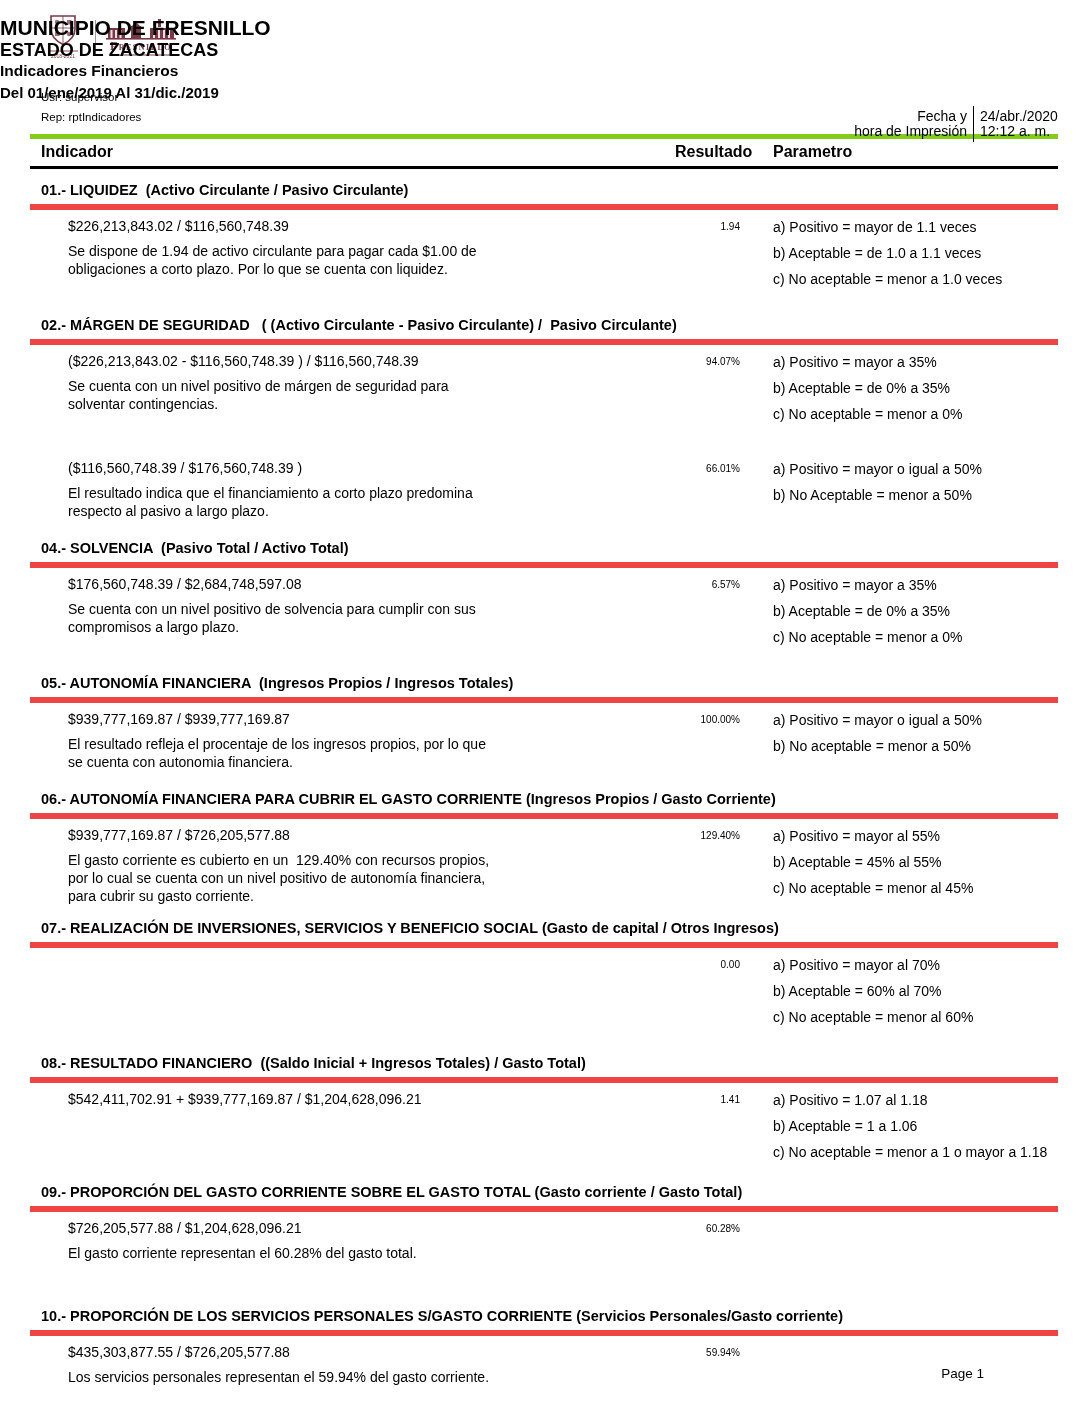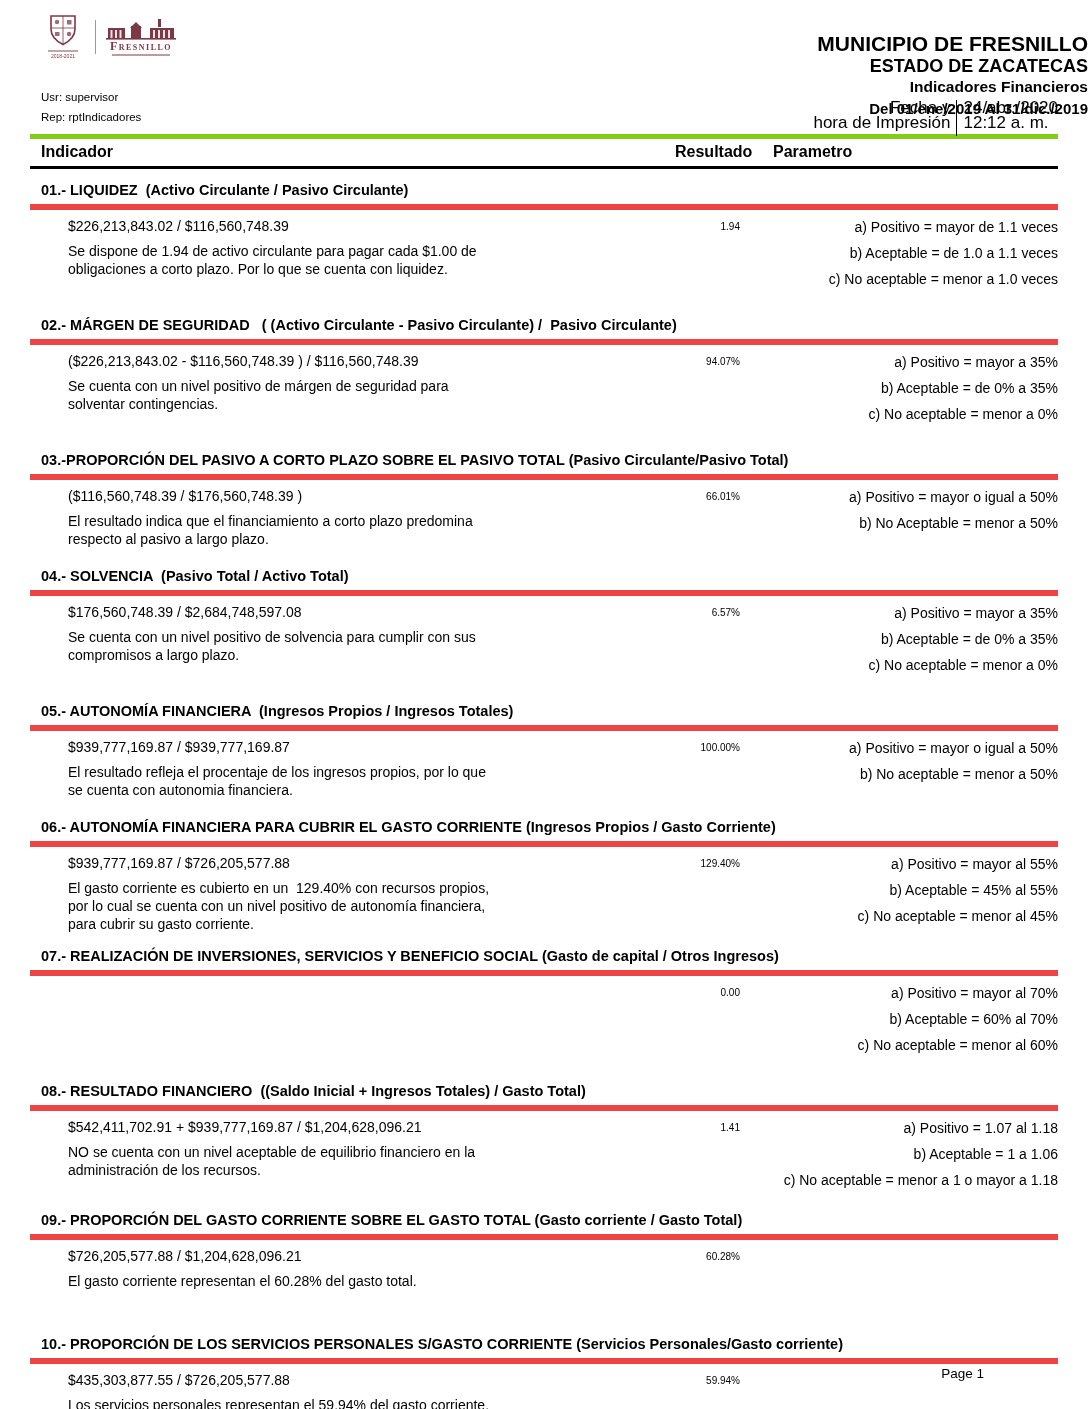--- a/index.html
+++ b/index.html
@@ -16,27 +16,27 @@
   
   .rpt-header { position: relative; height: 134px; }
   .logos { position: absolute; left: 41px; top: 14px; display: flex; align-items: center; gap: 10px; }
   .crest { display: flex; flex-direction: column; align-items: center; width: 44px; }
   .crest-caption { font-size: 5px; color: #7d3848; line-height: 1.2; text-align: center; margin-top: 1px; }
   .crest-microbar { width: 30px; height: 2px; background: #7d3848; opacity: .45; margin-top: 2px; }
   .logo-divider { width: 1px; height: 34px; background: #9a9a9a; }
   .fresnillo { display: flex; flex-direction: column; align-items: center; }
   .wordmark { font-family: "Liberation Serif", serif; font-size: 12px; letter-spacing: 1.5px; color: #7d3848; font-variant: small-caps; font-weight: bold; line-height: 1; }
   .tagline-bar { width: 58px; height: 2px; background: #7d3848; opacity: .5; margin-top: 2px; }
-  .titles { position: absolute; left: 0; right: 0; top: 32px; text-align: right; }
+  .titles { position: absolute; left: 0; right: 0; top: 16px; text-align: left; }
   .t1 { font-size: 21px; font-weight: bold; line-height: 24px; }
   .t2 { font-size: 18px; font-weight: bold; line-height: 21px; }
   .t3 { font-size: 15.5px; font-weight: bold; line-height: 20px; }
   .t4 { font-size: 15px; font-weight: bold; line-height: 20px; margin-top: 2px; }
   .userinfo { position: absolute; left: 41px; top: 87px; font-size: 11.5px; line-height: 20px; }
-  .printinfo { position: absolute; right: 30px; top: 100px; display: flex; font-size: 17px; }
+  .printinfo { position: absolute; right: 30px; top: 106px; display: flex; align-items: center; font-size: 14px; }
   .pi-label { text-align: right; line-height: 15px; padding-right: 6px; }
   .pi-divider { width: 1px; height: 36px; background: #000; }
   .pi-values { text-align: left; line-height: 15px; padding-left: 6px; min-width: 84px; }
   
   .content { margin: 0 30px; }
   .tablehead {
     display: grid;
     grid-template-columns: 645px 65px 1fr;
     border-top: 5px solid #84cc16;
     border-bottom: 3px solid #000;
@@ -57,21 +57,21 @@
     font-weight: bold;
     white-space: pre-wrap;
     padding: 0 0 6px 11px;
     border-bottom: 6px solid #ef4444;
   }
   .sec-body { display: grid; grid-template-columns: 645px 65px 1fr; padding-top: 9px; }
   .col-left { padding-left: 38px; }
   .formula { font-size: 14px; line-height: 15px; white-space: pre-wrap; }
   .desc { font-size: 14px; line-height: 18px; white-space: pre-wrap; margin-top: 8px; max-width: 500px; }
   .col-result { font-size: 10px; line-height: 15px; text-align: right; }
-  .col-params { padding-left: 33px; text-align: right; }
+  .col-params { padding-left: 33px; }
   .param { font-size: 14px; line-height: 16px; margin-bottom: 10px; }
   
   .page-number { position: absolute; right: 104px; top: 1366px; font-size: 13.5px; text-align: center; }
 </style>
 </head>
 <body>
 
 <div class="page">
 
   <div class="rpt-header">
@@ -173,21 +173,20 @@
         <div class="col-result">94.07%</div>
         <div class="col-params">
           <div class="param">a) Positivo = mayor a 35%</div>
           <div class="param">b) Aceptable = de 0% a 35%</div>
           <div class="param">c) No aceptable = menor a 0%</div>
         </div>
       </div>
     </section>
 
     <section class="ind">
-      <div class="sec-title">03.-PROPORCIÓN DEL PASIVO A CORTO PLAZO SOBRE EL PASIVO TOTAL (Pasivo Circulante/Pasivo Total)</div>
       <div class="sec-body">
         <div class="col-left">
           <div class="formula">($116,560,748.39 / $176,560,748.39 )</div>
           <div class="desc">El resultado indica que el financiamiento a corto plazo predomina
 respecto al pasivo a largo plazo.</div>
         </div>
         <div class="col-result">66.01%</div>
         <div class="col-params">
           <div class="param">a) Positivo = mayor o igual a 50%</div>
           <div class="param">b) No Aceptable = menor a 50%</div>
@@ -257,22 +256,20 @@
           <div class="param">c) No aceptable = menor al 60%</div>
         </div>
       </div>
     </section>
 
     <section class="ind tight">
       <div class="sec-title">08.- RESULTADO FINANCIERO  ((Saldo Inicial + Ingresos Totales) / Gasto Total)</div>
       <div class="sec-body">
         <div class="col-left">
           <div class="formula">$542,411,702.91 + $939,777,169.87 / $1,204,628,096.21</div>
-          <div class="desc">NO se cuenta con un nivel aceptable de equilibrio financiero en la
-administración de los recursos.</div>
         </div>
         <div class="col-result">1.41</div>
         <div class="col-params">
           <div class="param">a) Positivo = 1.07 al 1.18</div>
           <div class="param">b) Aceptable = 1 a 1.06</div>
           <div class="param">c) No aceptable = menor a 1 o mayor a 1.18</div>
         </div>
       </div>
     </section>
 

